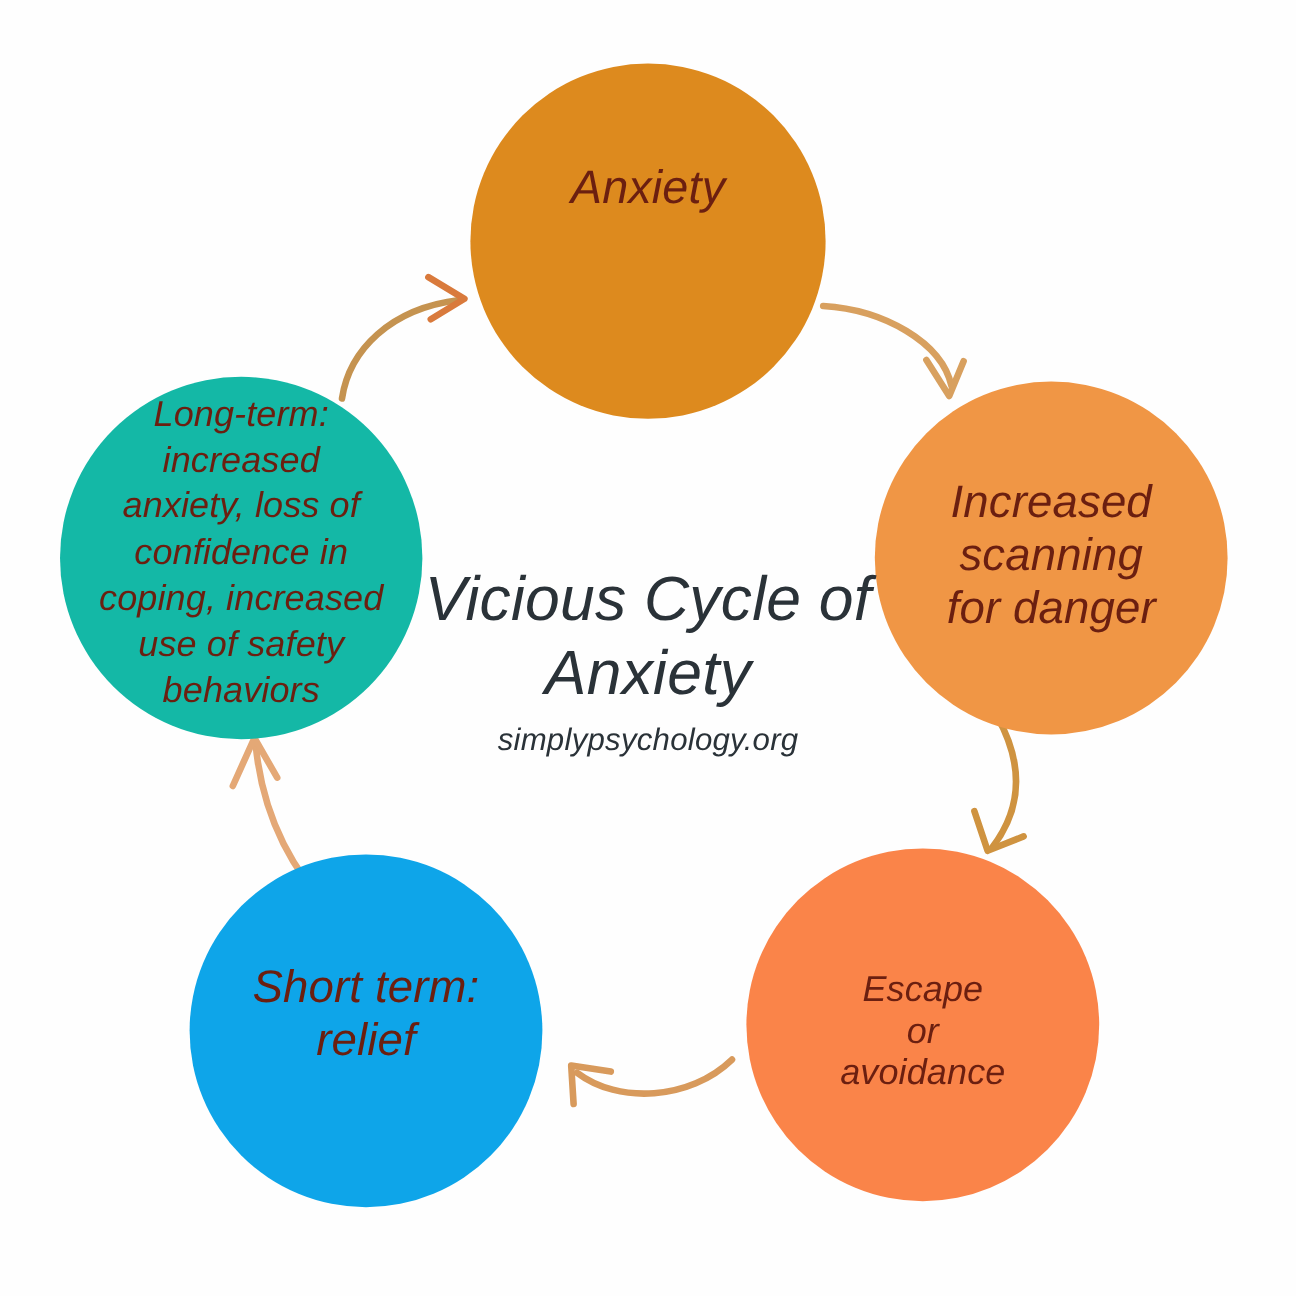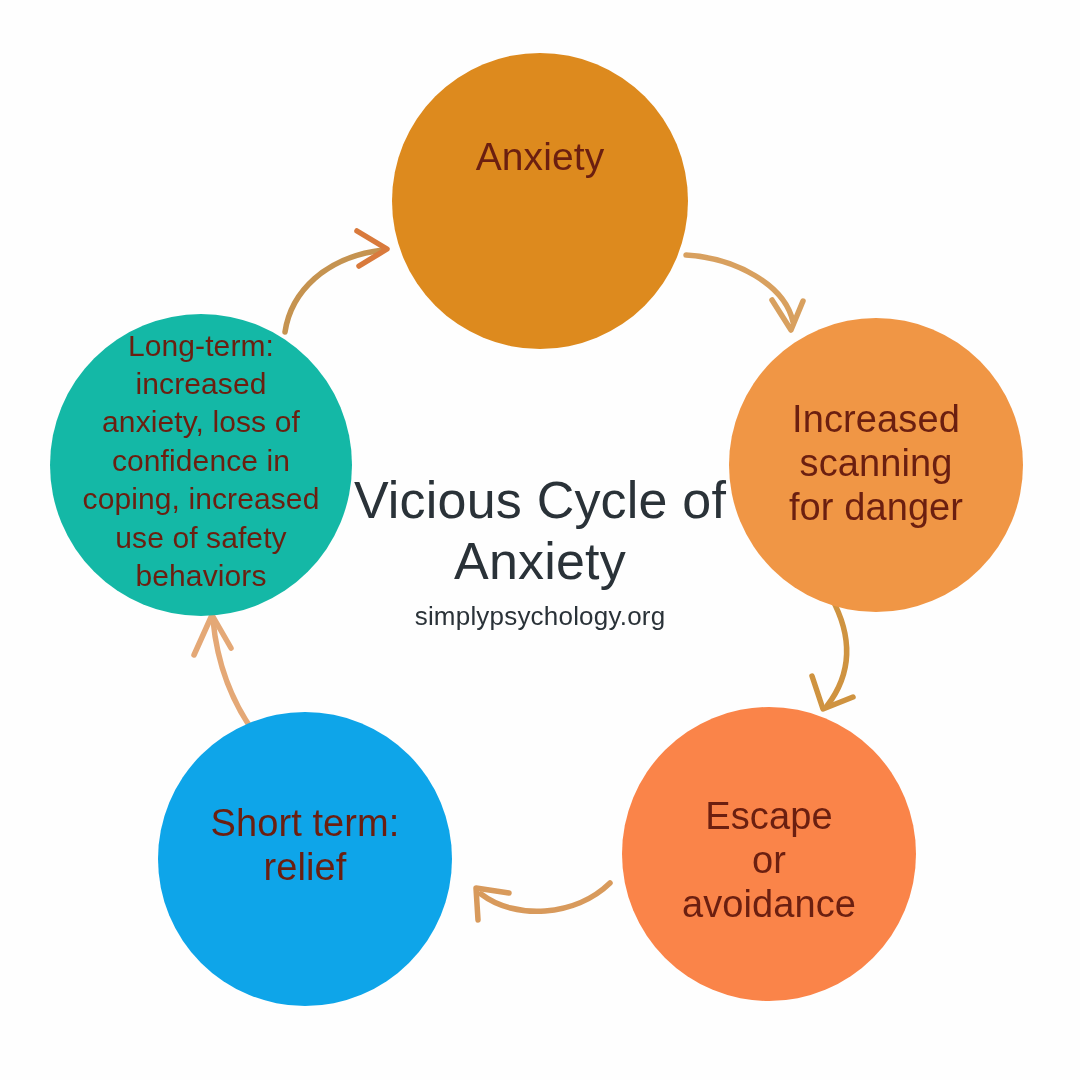--- a/index.html
+++ b/index.html
@@ -7,20 +7,21 @@
     padding: 0;
     background: #ffffff;
   }
   #stage {
     position: relative;
     width: 1080px;
     height: 1080px;
     background: #fefefe;
     overflow: hidden;
     font-family: "Liberation Sans", sans-serif;
+    font-style: italic;
   }
   #arrow-layer {
     position: absolute;
     left: 0;
     top: 0;
     width: 1080px;
     height: 1080px;
     pointer-events: none;
   }
   .node {
@@ -61,21 +62,21 @@
     font-size: 38px;
     transform: translateY(-2px);
   }
 
   #node-escape {
     left: 622px; top: 707px;
     width: 294px; height: 294px;
     background: #fa8449;
   }
   #node-escape .node-label {
-    font-size: 38px;
+    font-size: 30px;
     transform: translateY(6px);
   }
 
   #node-short {
     left: 158px; top: 712px;
     width: 294px; height: 294px;
     background: #0ea5e9;
   }
   #node-short .node-label {
     font-size: 38px;

